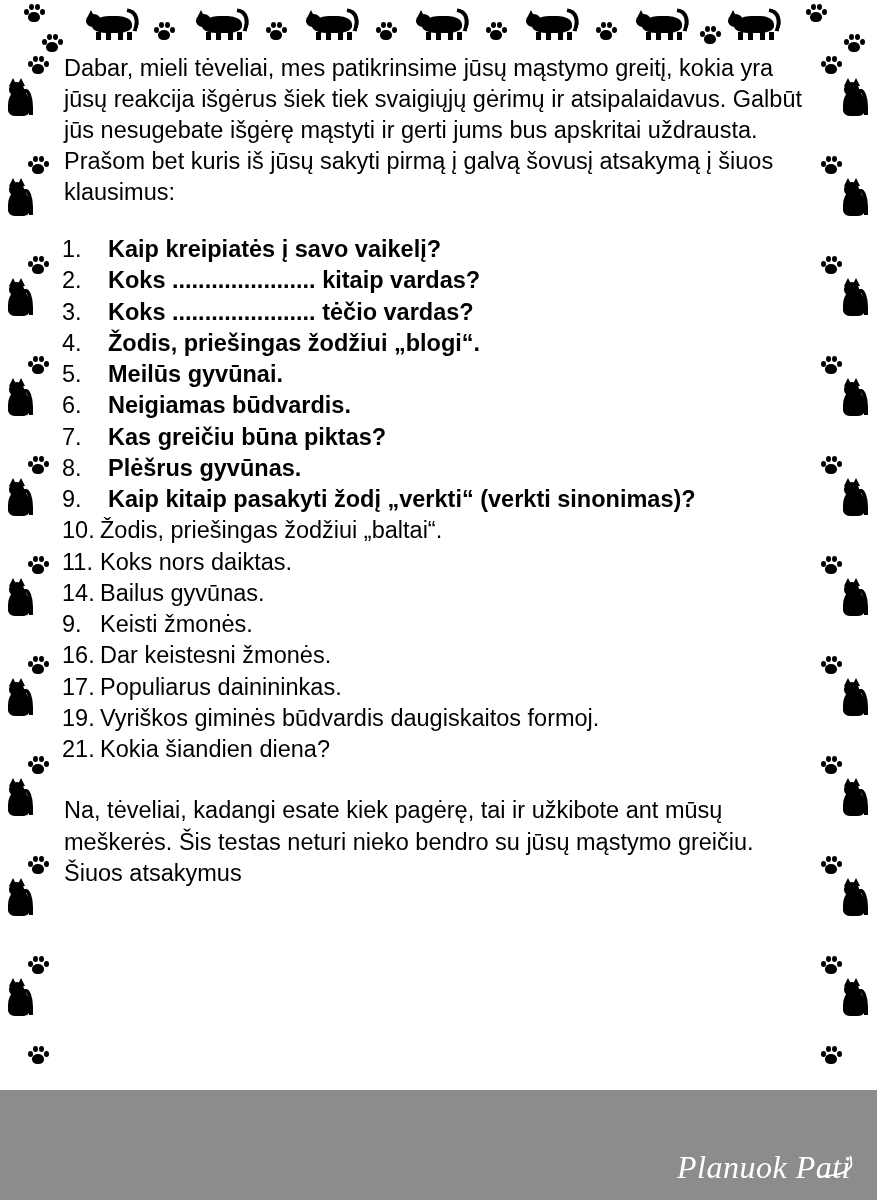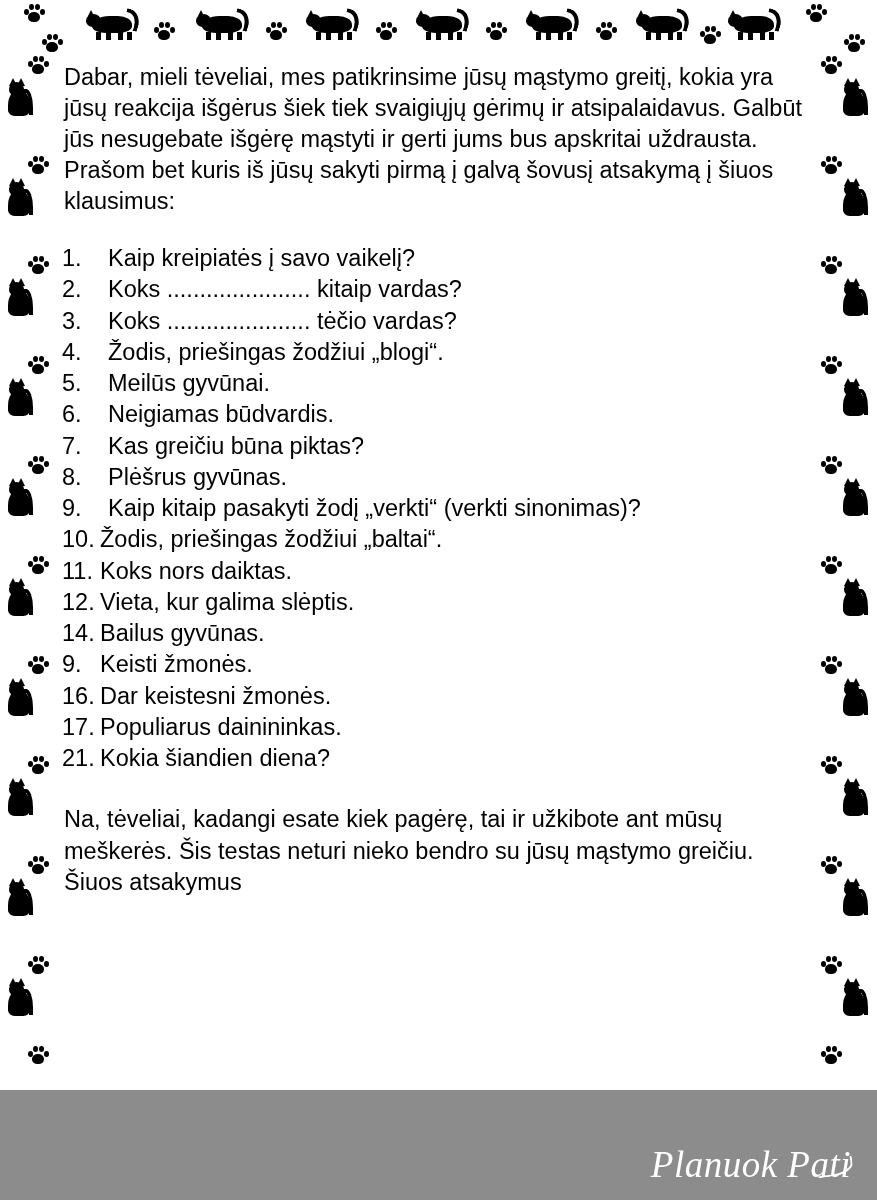--- a/index.html
+++ b/index.html
@@ -170,21 +170,21 @@
   }
   .pawprint .t1 { left: 0px;  top: 5px; width: 5px; height: 6px; }
   .pawprint .t2 { left: 5px;  top: 0px; width: 5px; height: 6px; }
   .pawprint .t3 { left: 11px; top: 0px; width: 5px; height: 6px; }
   .pawprint .t4 { left: 16px; top: 5px; width: 5px; height: 6px; }
 
   
   .content {
     position: absolute;
     left: 62px;
-    top: 62px;
+    top: 53px;
     width: 760px;
   }
   .intro {
     font-size: 23.5px;
     line-height: 1.32;
     color: #000;
     margin: 0 0 26px 0;
     padding: 0 10px 0 2px;
   }
   .qlist {
@@ -200,21 +200,21 @@
   }
   .qnum {
     display: inline-block;
     width: 38px;
     flex: 0 0 38px;
     text-align: left;
     white-space: nowrap;
   }
   .qnum.wide { width: 38px; }
   .qtext { flex: 1 1 auto; }
-  .qtext.indent { padding-left: 8px; }
+  .qtext.indent { padding-left: 8px; font-weight: bold; }
 
   .outro {
     font-size: 23.5px;
     line-height: 1.33;
     color: #000;
     margin: 30px 0 0 0;
     padding: 0 10px 0 2px;
   }
 
   
@@ -226,21 +226,21 @@
     height: 110px;
     background: #8c8c8c;
   }
   .logo {
     position: absolute;
     right: 26px;
     bottom: 14px;
     color: #ffffff;
     font-family: "Liberation Serif", serif;
     font-style: italic;
-    font-size: 37px;
+    font-size: 32px;
     letter-spacing: 0.5px;
     white-space: nowrap;
   }
   .logo-swirl {
     position: absolute;
     right: 24px;
     bottom: 24px;
     width: 34px;
     height: 16px;
     border-bottom: 2px solid #ffffff;
@@ -743,38 +743,38 @@
       </li>
       <li class="qitem">
         <span class="qnum wide">10.</span>
         <span class="qtext">Žodis, priešingas žodžiui „baltai“.</span>
       </li>
       <li class="qitem">
         <span class="qnum wide">11.</span>
         <span class="qtext">Koks nors daiktas.</span>
       </li>
       <li class="qitem">
-        <span class="qnum wide">12.</span>
-        <span class="qtext">Vieta, kur galima slėptis.</span>
-      </li>
-      <li class="qitem">
         <span class="qnum wide">14.</span>
         <span class="qtext">Bailus gyvūnas.</span>
       </li>
       <li class="qitem">
         <span class="qnum wide">9.</span>
         <span class="qtext">Keisti žmonės.</span>
       </li>
       <li class="qitem">
         <span class="qnum wide">16.</span>
         <span class="qtext">Dar keistesni žmonės.</span>
       </li>
       <li class="qitem">
         <span class="qnum wide">17.</span>
         <span class="qtext">Populiarus dainininkas.</span>
+      </li>
+      <li class="qitem">
+        <span class="qnum wide">19.</span>
+        <span class="qtext">Vyriškos giminės būdvardis daugiskaitos formoj.</span>
       </li>
       <li class="qitem">
         <span class="qnum wide">21.</span>
         <span class="qtext">Kokia šiandien diena?</span>
       </li>
     </ol>
 
     <p class="outro">Na, tėveliai, kadangi esate kiek pagėrę, tai ir užkibote ant mūsų meškerės. Šis testas neturi nieko bendro su jūsų mąstymo greičiu. Šiuos atsakymus</p>
   </div>
 

